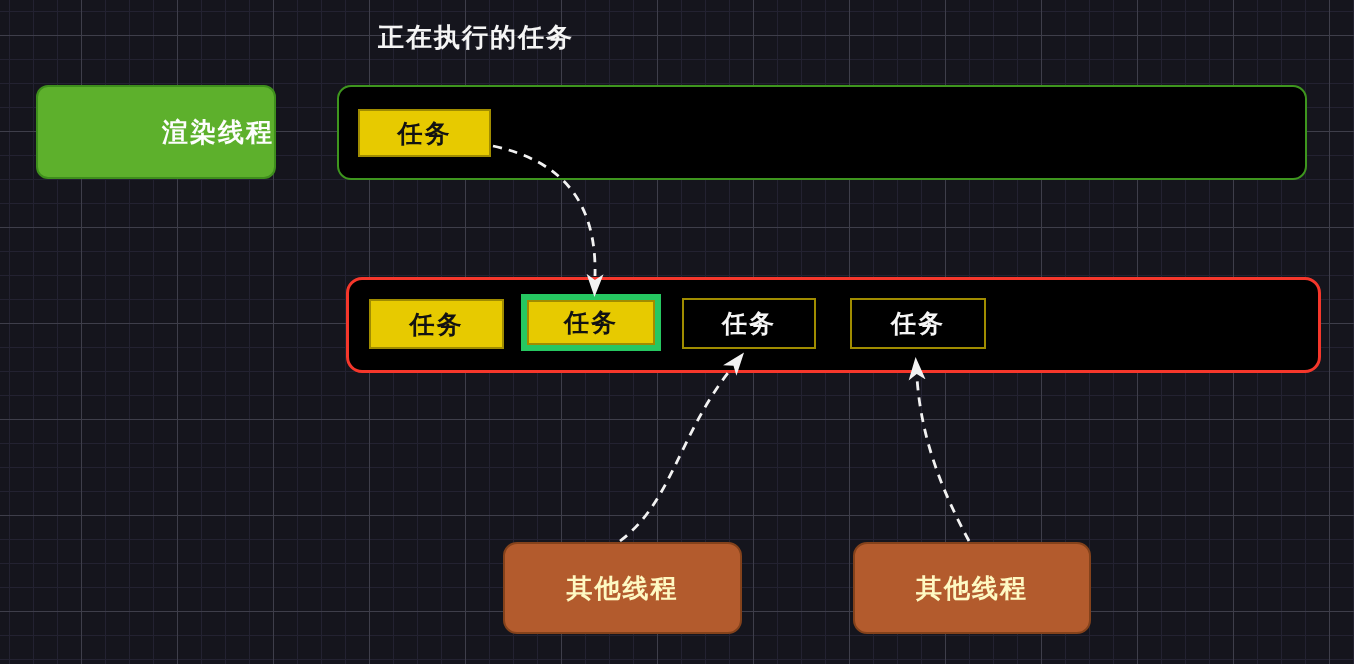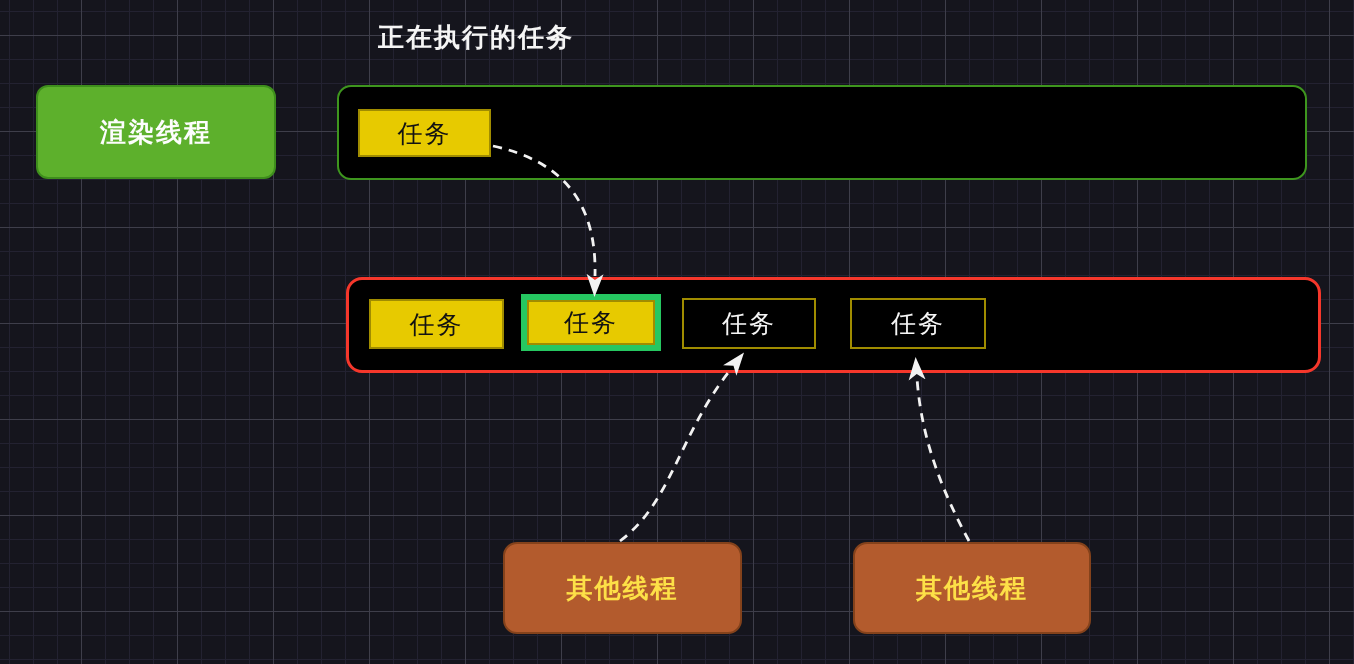--- a/index.html
+++ b/index.html
@@ -22,47 +22,47 @@
     position:absolute;left:378px;top:20px;
     font-size:26px;font-weight:bold;color:#f5f5f5;letter-spacing:2px;
     white-space:nowrap;
   }
   .lane-label{
     position:absolute;display:flex;align-items:center;justify-content:center;
     font-size:26px;font-weight:bold;color:#fdfdfd;letter-spacing:2px;
     border-radius:12px;
   }
   .lane-label.green{left:36px;top:85px;width:236px;height:90px;
-    background:#5db02c;border:2px solid #3e8e1c;}
+    background:#5db02c;border:2px solid #3e8e1c;justify-content:flex-end;}
   .lane-label.pink{left:37px;top:277px;width:232px;height:88px;
     background:#e01584;border:2px solid #b81068;}
   .track{position:absolute;background:#000;}
   .track.green-track{left:337px;top:85px;width:966px;height:91px;
     border:2px solid #3e961e;border-radius:14px;}
   .track.red-track{left:346px;top:277px;width:969px;height:90px;
     border:3px solid #f5372b;border-radius:16px;}
   .task{
     position:absolute;display:flex;align-items:center;justify-content:center;
-    font-size:25px;font-weight:normal;letter-spacing:2px;
+    font-size:25px;font-weight:bold;letter-spacing:2px;
   }
   .task.yellow{background:#e7ca00;border:2px solid #a08c00;color:#121212;}
   .task.running{left:19px;top:22px;width:129px;height:44px;}
   .task.q1{left:20px;top:19px;width:131px;height:46px;}
   .task.next{
     left:172px;top:14px;width:128px;height:45px;
     background:#e7ca00;border:6px solid #26c761;
     box-shadow:inset 0 0 0 2px #a08c00;color:#121212;
   }
   .task.outline{background:#000;border:2px solid #a08c00;color:#f5f5f5;}
   .task.q3{left:333px;top:18px;width:130px;height:47px;}
   .task.q4{left:501px;top:18px;width:132px;height:47px;}
   .thread-box{
     position:absolute;display:flex;align-items:center;justify-content:center;
     background:#b35b2d;border:2px solid #84421b;border-radius:14px;
-    font-size:26px;font-weight:bold;color:#fde047;letter-spacing:2px;
+    font-size:26px;font-weight:bold;color:#fef9c3;letter-spacing:2px;
   }
   .thread-box.b1{left:503px;top:542px;width:235px;height:88px;}
   .thread-box.b2{left:853px;top:542px;width:234px;height:88px;}
   svg.arrows{position:absolute;left:0;top:0;pointer-events:none;}
 </style>
 </head>
 <body>
 
 <div class="canvas">
 

